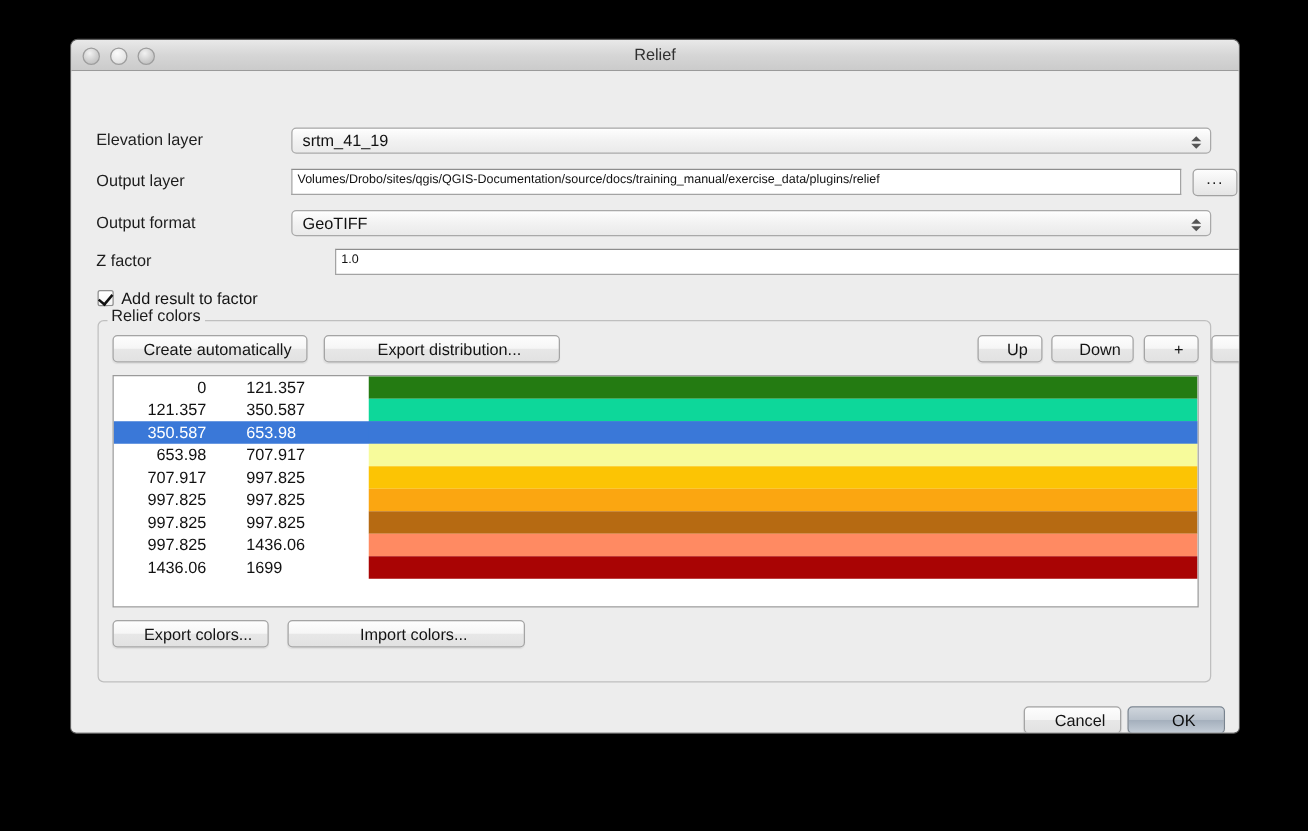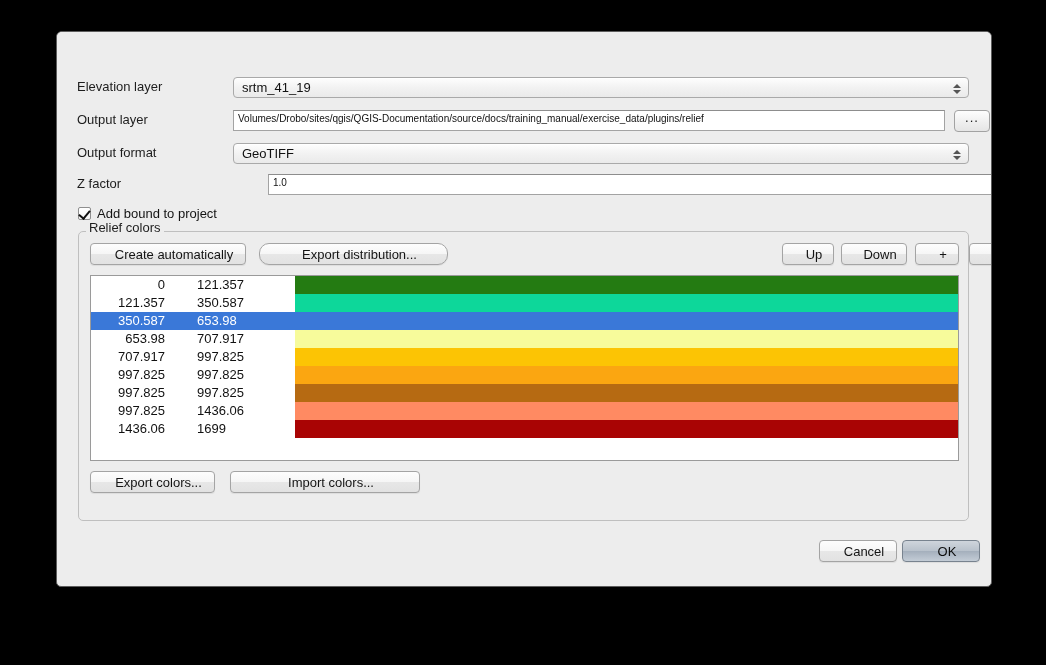--- a/index.html
+++ b/index.html
@@ -297,20 +297,28 @@
     flex: 1;
   }
 </style>
 </head>
 <body>
 
 <div id="screen">
 
   <div id="dialog">
 
+    <div id="titlebar">
+      <div class="tl-group">
+        <div class="tl"></div>
+        <div class="tl mid"></div>
+        <div class="tl"></div>
+      </div>
+      <div class="title">Relief</div>
+    </div>
 
     <div id="body">
 
       <div class="frow" style="top:45px;">
         <div class="flabel">Elevation layer</div>
         <div class="combo">
           <div class="ctext">srtm_41_19</div>
           <div class="carrows">
             <div class="a-up"></div>
               <div class="a-dn"></div>
@@ -339,28 +347,28 @@
 
       <div class="frow" style="top:142px;">
         <div class="flabel">Z factor</div>
         <div class="textfield" style="left:176px; width:736px;margin-left:35px;">
           <div class="tftext">1.0</div>
         </div>
       </div>
 
       <div id="addresult">
         <div class="cbox"></div>
-        <div class="cblabel">Add bound to project</div>
+        <div class="cblabel">Add result to factor</div>
       </div>
 
       <div id="grouplabel">Relief colors</div>
       <div id="groupbox">
 
         <div class="btn" style="left:11px; top:11px; width:156px;">Create automatically</div>
-        <div class="btn" style="left:180px; top:11px; width:189px;border-radius:10px;">Export distribution...</div>
+        <div class="btn" style="left:180px; top:11px; width:189px;">Export distribution...</div>
 
         <div class="btn" style="left:703px; top:11px; width:52px;">Up</div>
         <div class="btn" style="left:762px; top:11px; width:66px;">Down</div>
         <div class="btn" style="left:836px; top:11px; width:44px;">+</div>
         <div class="btn" style="left:890px; top:11px; width:44px;">–</div>
 
         <div id="tablewrap">
           <div id="tbody">
               <div class="trow">
                 <div class="cell-lower">0</div>

